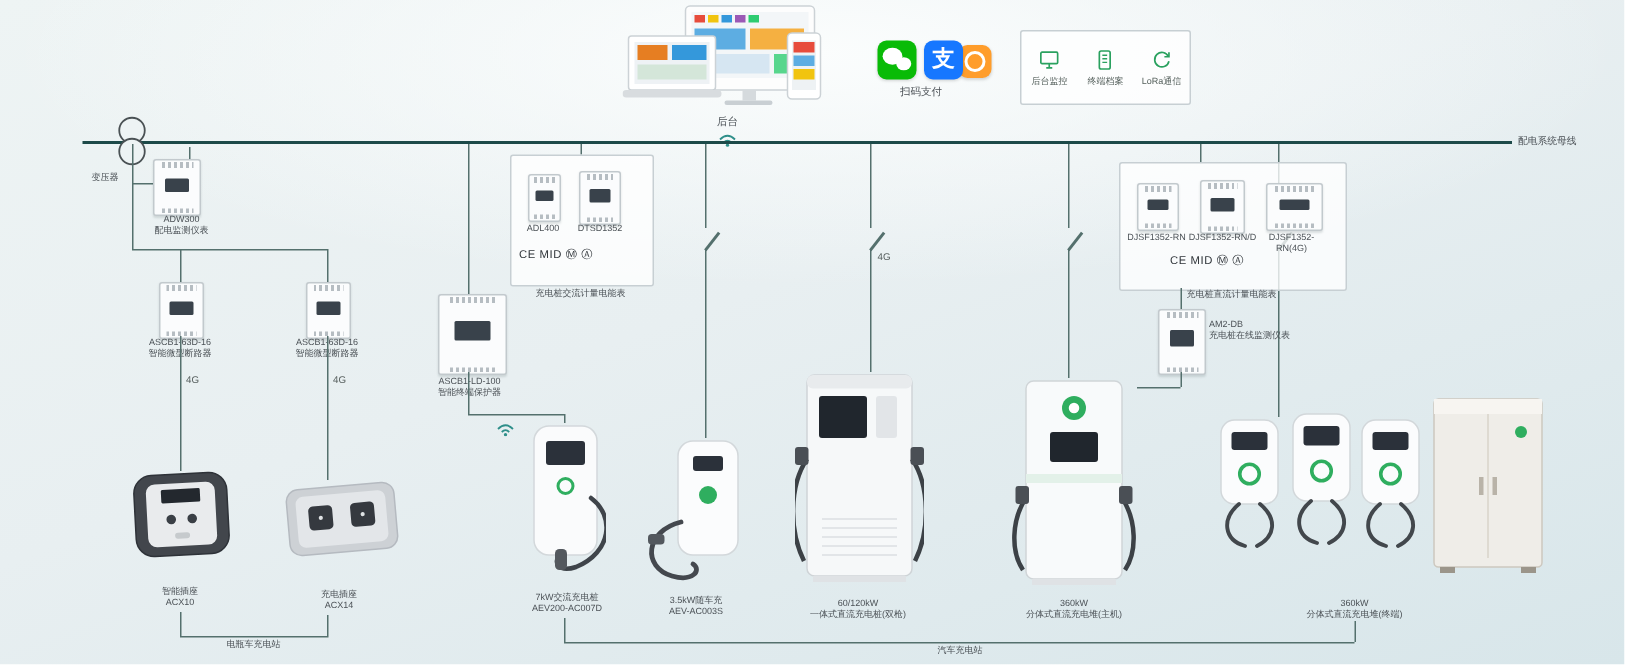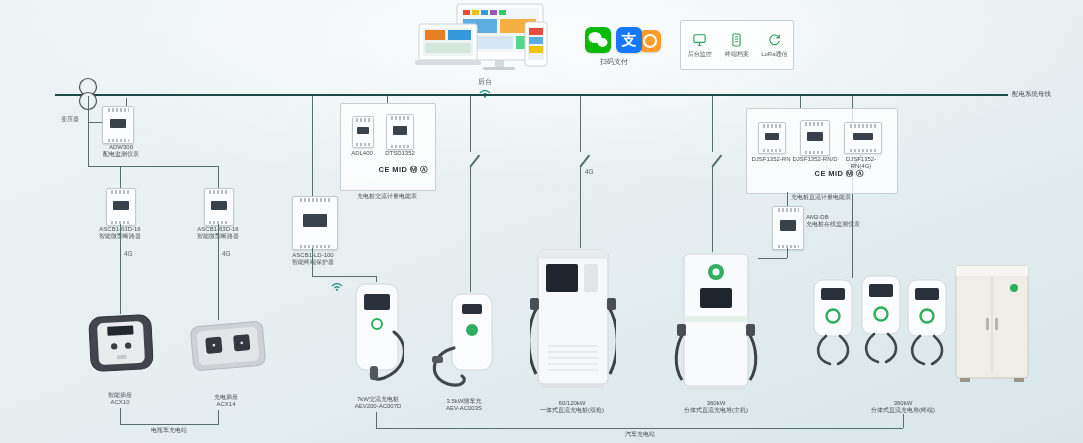--- a/index.html
+++ b/index.html
@@ -8,21 +8,21 @@
       radial-gradient(900px 260px at 50% 8%, #fbfdfd 0%, rgba(251,253,253,0) 60%),
       linear-gradient(160deg,#eef4f4 0%,#e8eff1 45%,#d8e6ea 100%);
     font-family:"Liberation Sans",sans-serif;color:#4a5054}
   .abs{position:absolute}
   .vline{position:absolute;width:1px;background:#54706d}
   .hline{position:absolute;height:1px;background:#54706d}
   .sw{position:absolute;width:15px;height:1.5px;background:#54706d;transform:rotate(-52deg);transform-origin:left center}
   .lbl{position:absolute;font-size:7px;line-height:8.5px;text-align:center;color:#4b5156}
   .lbl span{display:block}
   .xs{font-size:6px;line-height:7px}
-  .cert{position:absolute;font-size:7.5px;font-weight:bold;color:#2e3338;text-align:right;letter-spacing:.4px}
+  .cert{position:absolute;font-size:7.5px;font-weight:normal;color:#2e3338;text-align:left;letter-spacing:.4px}
   .busline{position:absolute;height:2px;background:#1d4a49}
   .box{position:absolute;background:rgba(255,255,255,.78);border:1px solid #c7cfd3;border-radius:2px}
   .din{position:absolute;background:#fbfcfd;border:1px solid #c2c9cd;border-radius:2px;box-shadow:0 1px 1.5px rgba(40,60,60,.15)}
   .din i{position:absolute;left:15%;width:70%;height:3.5px;background:repeating-linear-gradient(90deg,#b6bdc2 0 2px,transparent 2px 4px)}
   .din i.t{top:1px}.din i.b{bottom:1px}
   .din b{position:absolute;left:22%;top:32%;width:56%;height:26%;background:#39424b;border-radius:1px}
   .g4{position:absolute;font-size:6.5px;color:#58605f}
   .appicon{position:absolute;width:26px;height:26px;border-radius:6px;box-shadow:0 1px 2px rgba(0,0,0,.15)}
   .feat{display:flex;width:100%;height:100%;align-items:center;justify-content:space-around}
   .feat .it{display:flex;flex-direction:column;align-items:center;gap:2px;width:34px}

